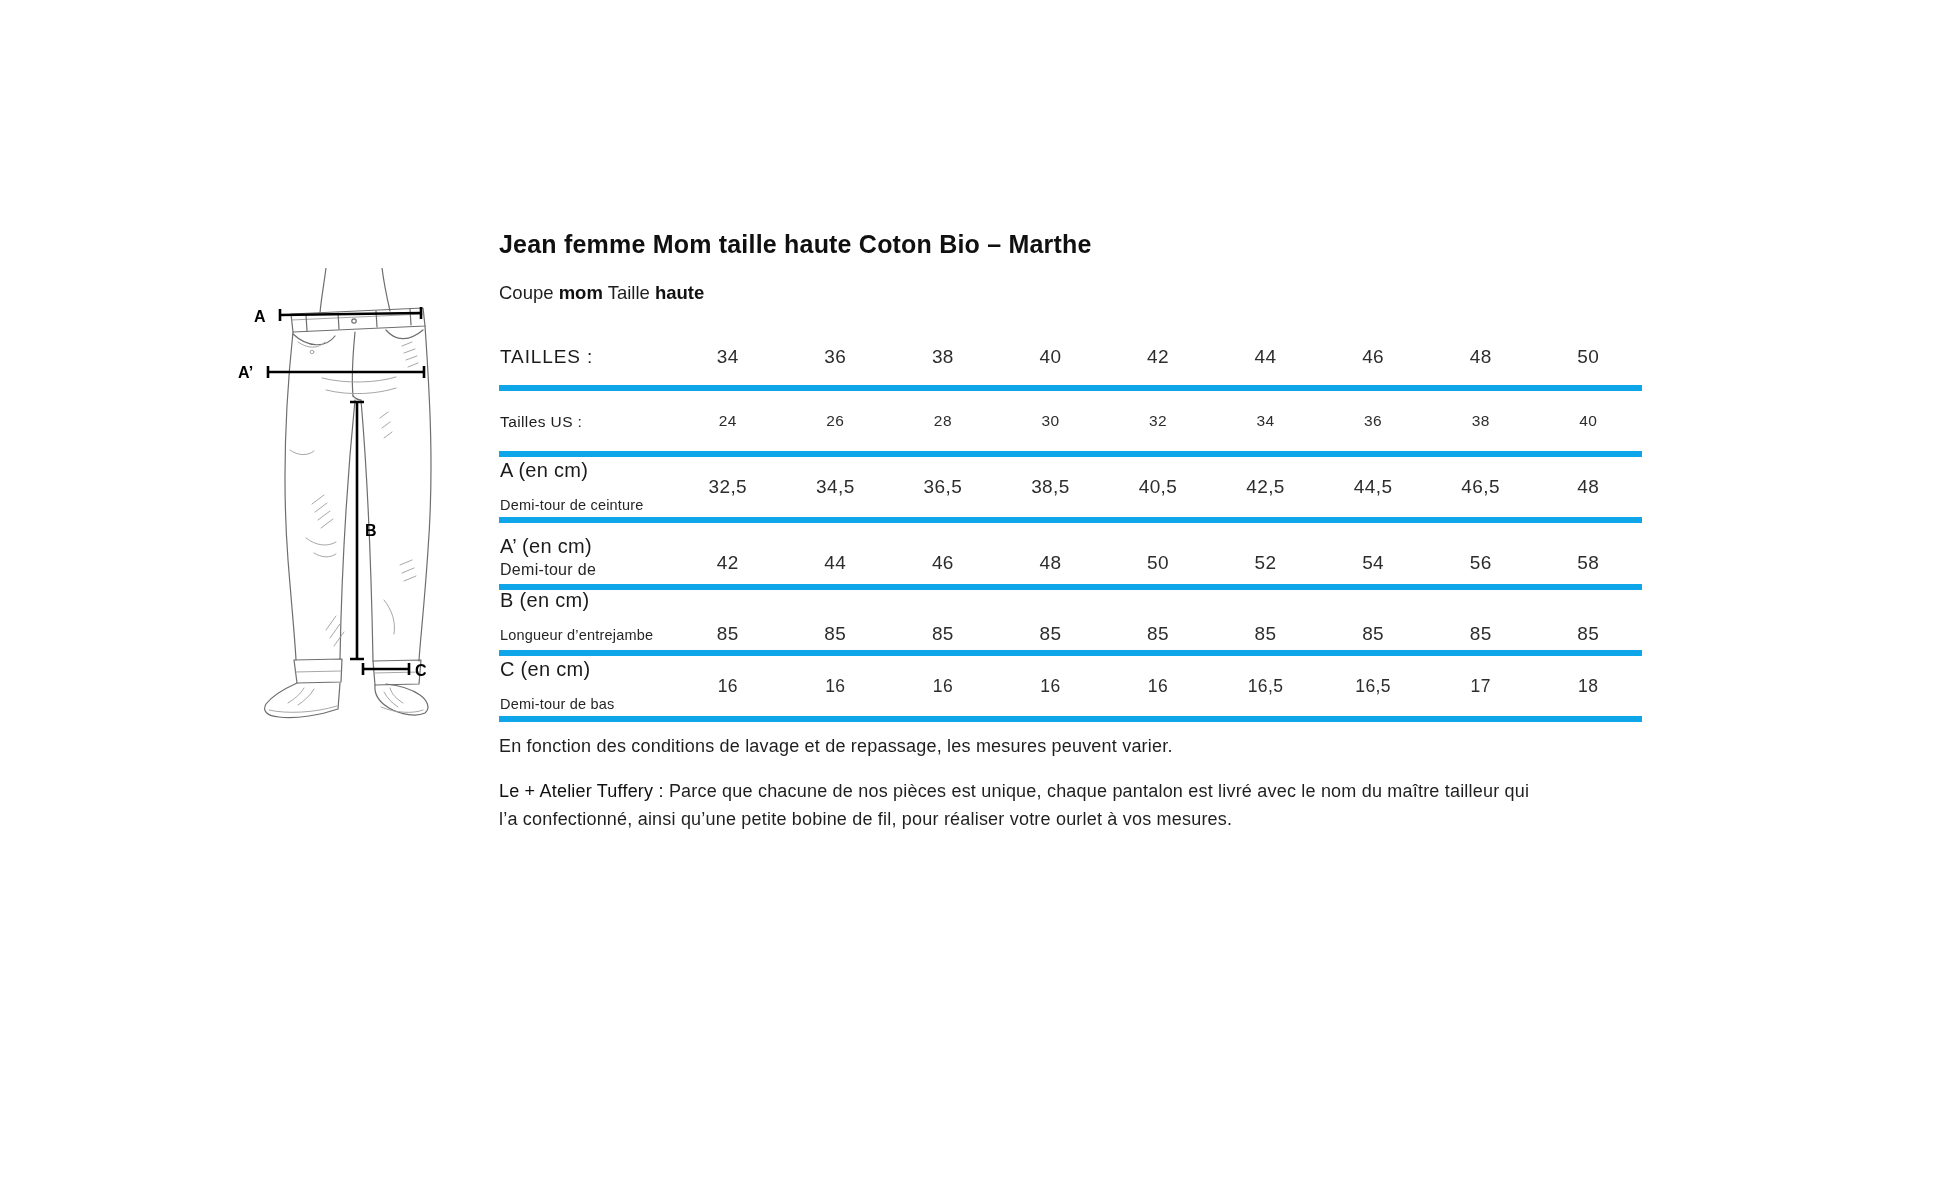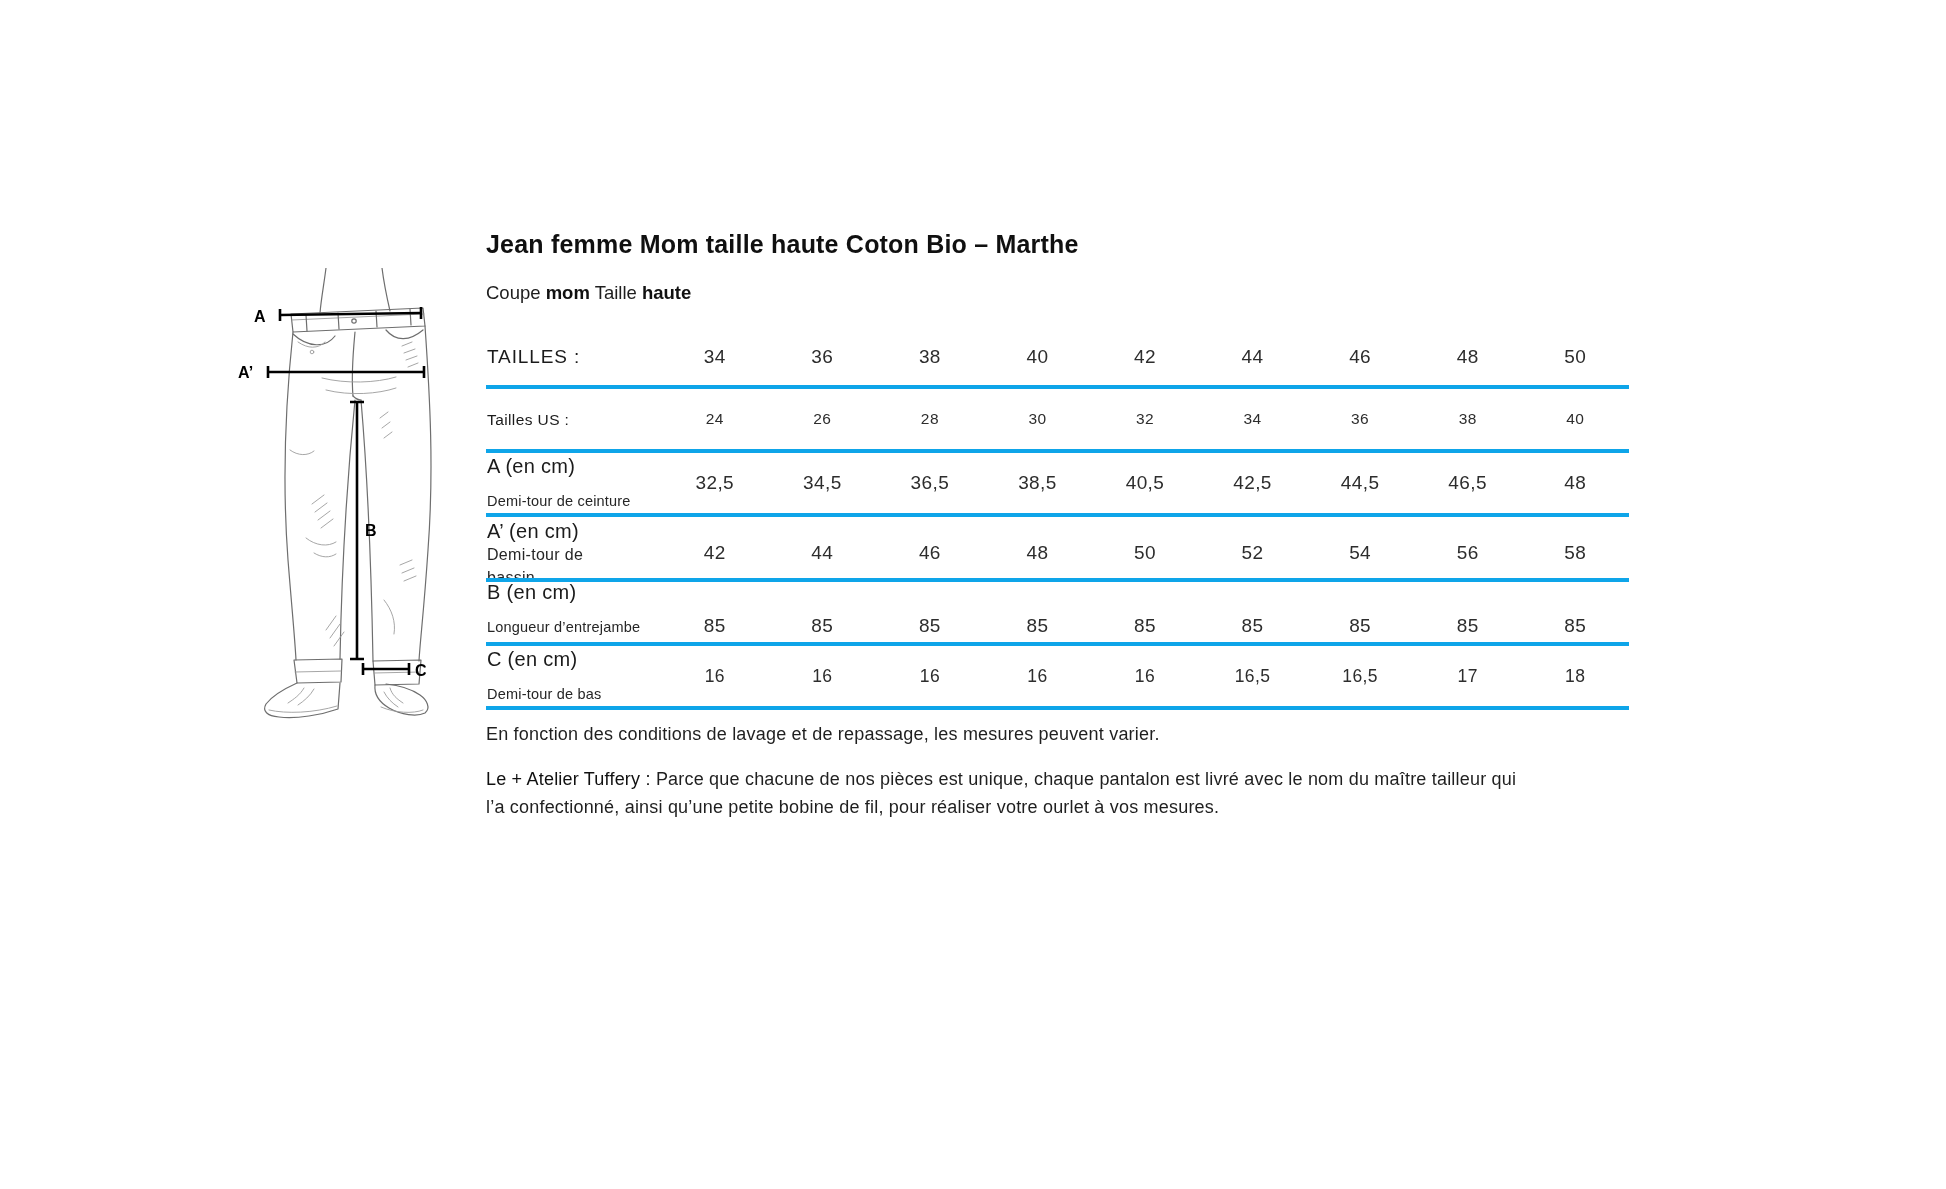--- a/index.html
+++ b/index.html
@@ -3,32 +3,32 @@
 <meta charset="utf-8">
 <style>
   html,body{margin:0;padding:0}
   body{
     width:1946px;height:1189px;position:relative;background:#ffffff;
     font-family:"Liberation Sans",sans-serif;color:#1a1a1a;overflow:hidden;
   }
   
   .figure{position:absolute;left:234px;top:268px;width:214px;height:510px}
   
-  .content{position:absolute;left:486px;top:230px;width:1160px}
+  .content{position:absolute;left:499px;top:230px;width:1160px}
   .title{font-size:25px;font-weight:700;color:#101010;letter-spacing:.2px}
   .subtitle{margin-top:23px;font-size:18.5px;color:#1e1e1e}
   .subtitle .b{font-weight:700;color:#111}
   
   .size-table{margin-top:24px;width:1143px}
   .trow{display:grid;grid-template-columns:175px repeat(9,1fr);align-items:center;
-        height:60px;border-bottom:4px solid #0ea5e9;overflow:hidden}
+        height:60px;border-bottom:6px solid #0ea5e9;overflow:hidden}
   .trow.r-tailles{height:57px}
   .trow.r-a-prime{height:61px}
   .tlabel{align-self:stretch;display:flex;flex-direction:column;justify-content:center;padding-left:1px}
-  .r-a-prime .tlabel{justify-content:flex-start;padding-top:4px}
+  .r-a-prime .tlabel{justify-content:flex-start;padding-top:13px}
   .r-b .tlabel{justify-content:flex-start;padding-top:0}
   .main{font-size:20px;line-height:21px;color:#1b1b1b;letter-spacing:.3px}
   .r-tailles .main{font-size:19px;letter-spacing:.9px}
   .r-tailles-us .main{font-size:15.5px;letter-spacing:.4px}
   .sub{font-size:14.5px;line-height:17.5px;color:#262626;letter-spacing:.2px;margin-top:16px}
   .r-a-prime .sub{font-size:16px;line-height:21px;margin-top:2px;letter-spacing:.3px}
   .tval{text-align:center;font-size:19px;color:#2d2d2d;letter-spacing:.4px}
   .r-tailles-us .tval{font-size:15.5px}
   .r-c .tval{font-size:17.5px}
   

